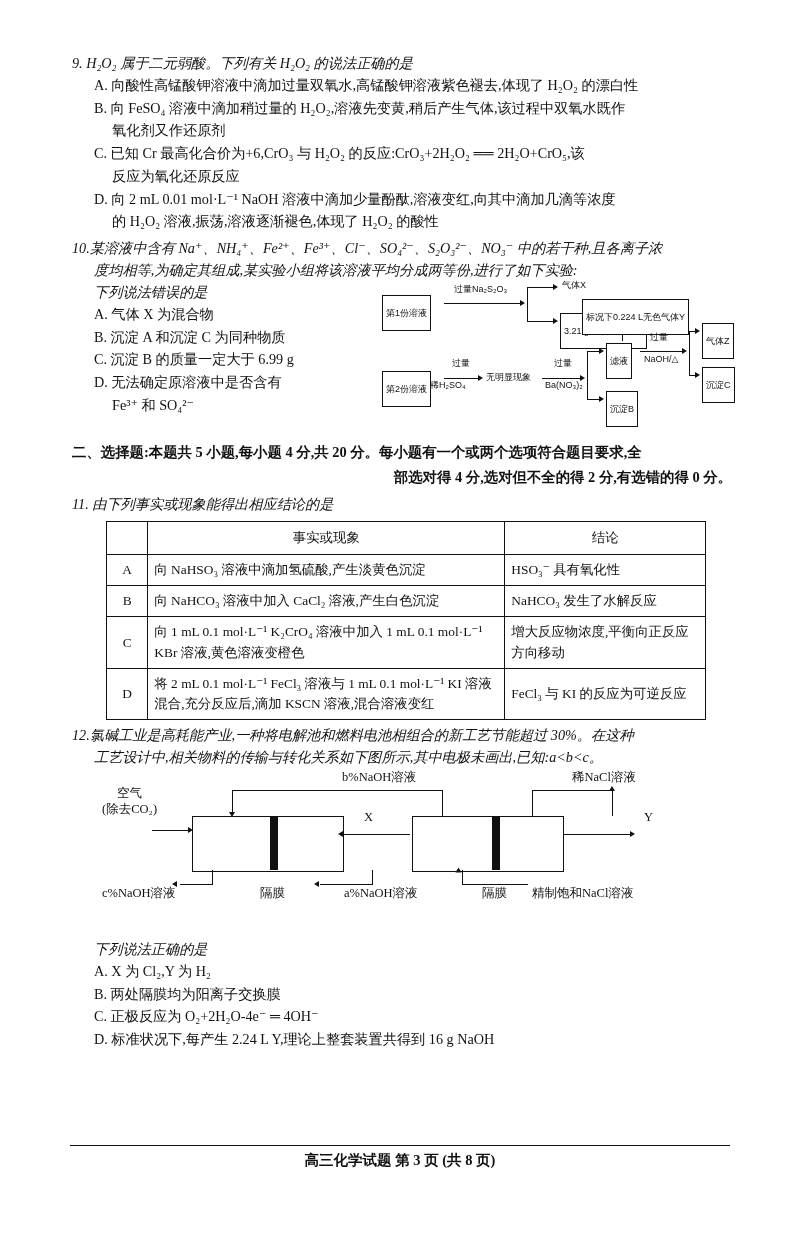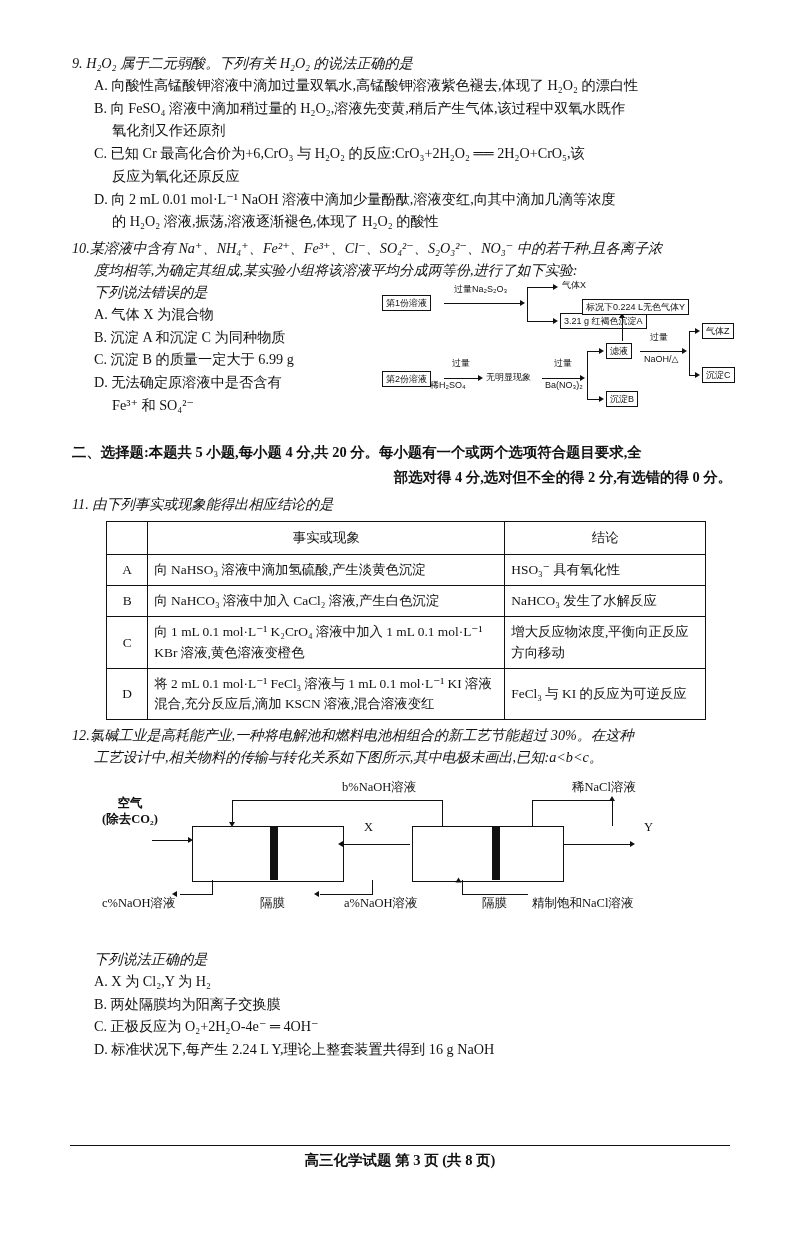--- a/index.html
+++ b/index.html
@@ -75,21 +75,21 @@
     top: -8px;
     width: 360px;
     height: 150px;
     font-size: 9px;
     font-family: "Liberation Sans", sans-serif;
   }
   .bx {
     position: absolute;
     border: 1px solid #111;
     background: #fff;
-    padding: 2px 3px;
+    padding: 12px 3px;
     white-space: nowrap;
     line-height: 1.15;
     font-size: 9px;
   }
   .lbl {
     position: absolute;
     white-space: nowrap;
     font-size: 9px;
     line-height: 1.1;
   }
@@ -148,21 +148,21 @@
     width: 30px;
     text-align: center;
   }
   td.factcol { width: 370px; }
   td.conccol { width: 200px; }
 
   
   .q12wrap {
     position: relative;
     height: 170px;
-    margin-top: 10px;
+    margin-top: 0;
   }
   .cell {
     position: absolute;
     border: 1px solid #111;
     background: #fff;
   }
   .membrane {
     position: absolute;
     background: #111;
   }
@@ -331,21 +331,21 @@
         <div class="vline" style="left:370px; top:22px; height:26px;"></div>
         <div class="hline" style="left:160px; top:22px; width:211px;"></div>
         <div class="vline" style="left:160px; top:22px; height:22px;"></div>
         <div class="arrow-d" style="left:157px; top:44px;"></div>
 
         <div class="vline" style="left:540px; top:22px; height:26px;"></div>
         <div class="hline" style="left:460px; top:22px; width:81px;"></div>
         <div class="vline" style="left:460px; top:22px; height:26px;"></div>
         <div class="arrow-u" style="left:537px; top:18px;"></div>
 
-        <div class="d12lbl" style="left:30px; top:18px;font-weight:bold;">
+        <div class="d12lbl" style="left:30px; top:18px;">
           <span>空气</span><br>
           <span>(除去CO₂)</span>
         </div>
         <div class="hline" style="left:80px; top:62px; width:38px;"></div>
         <div class="arrow-r" style="left:116px; top:59px;"></div>
 
         <div class="d12lbl" style="left:292px; top:42px;">X</div>
         <div class="hline" style="left:272px; top:66px; width:66px;"></div>
         <div class="arrow-r" style="left:266px; top:63px; transform:scaleX(-1);"></div>
 

